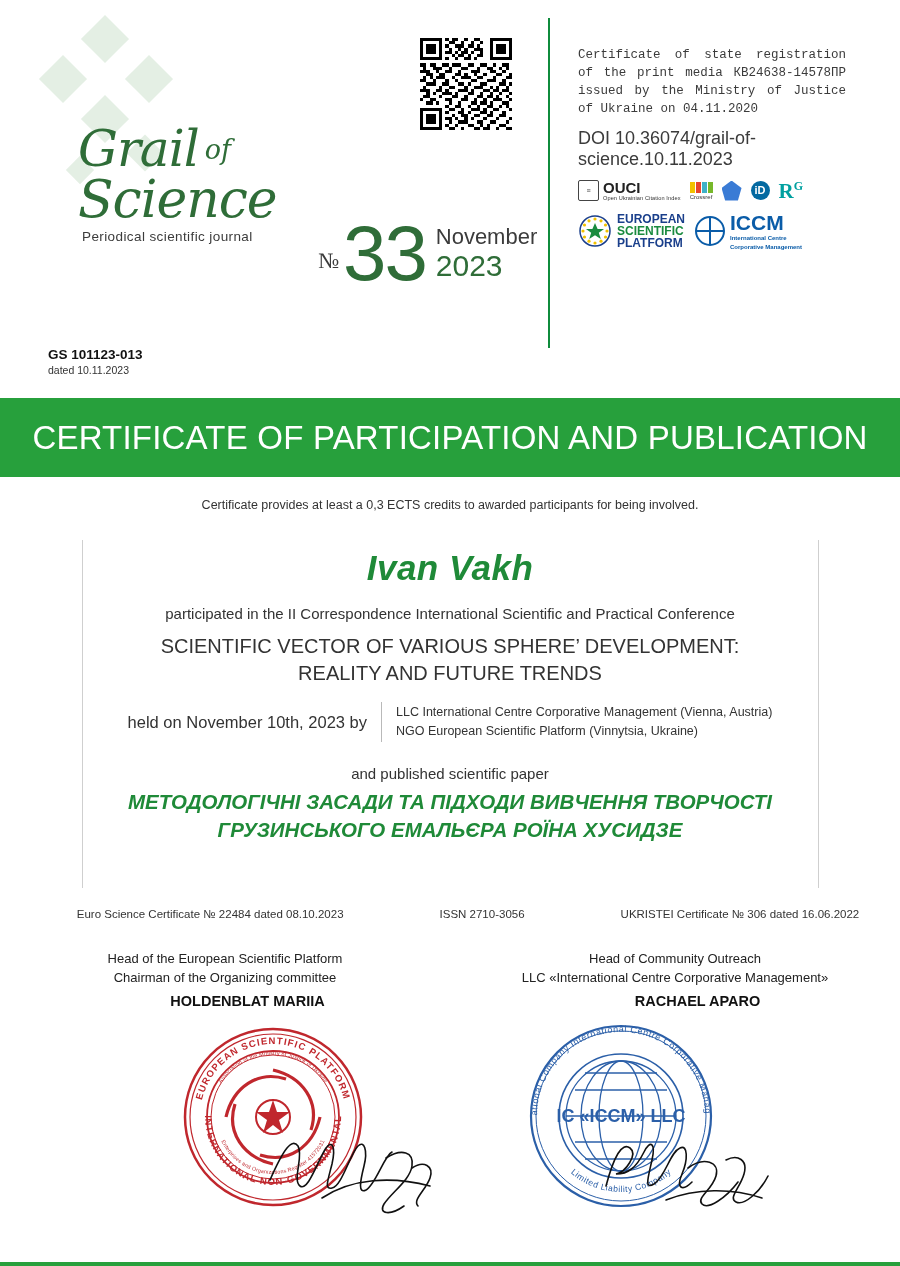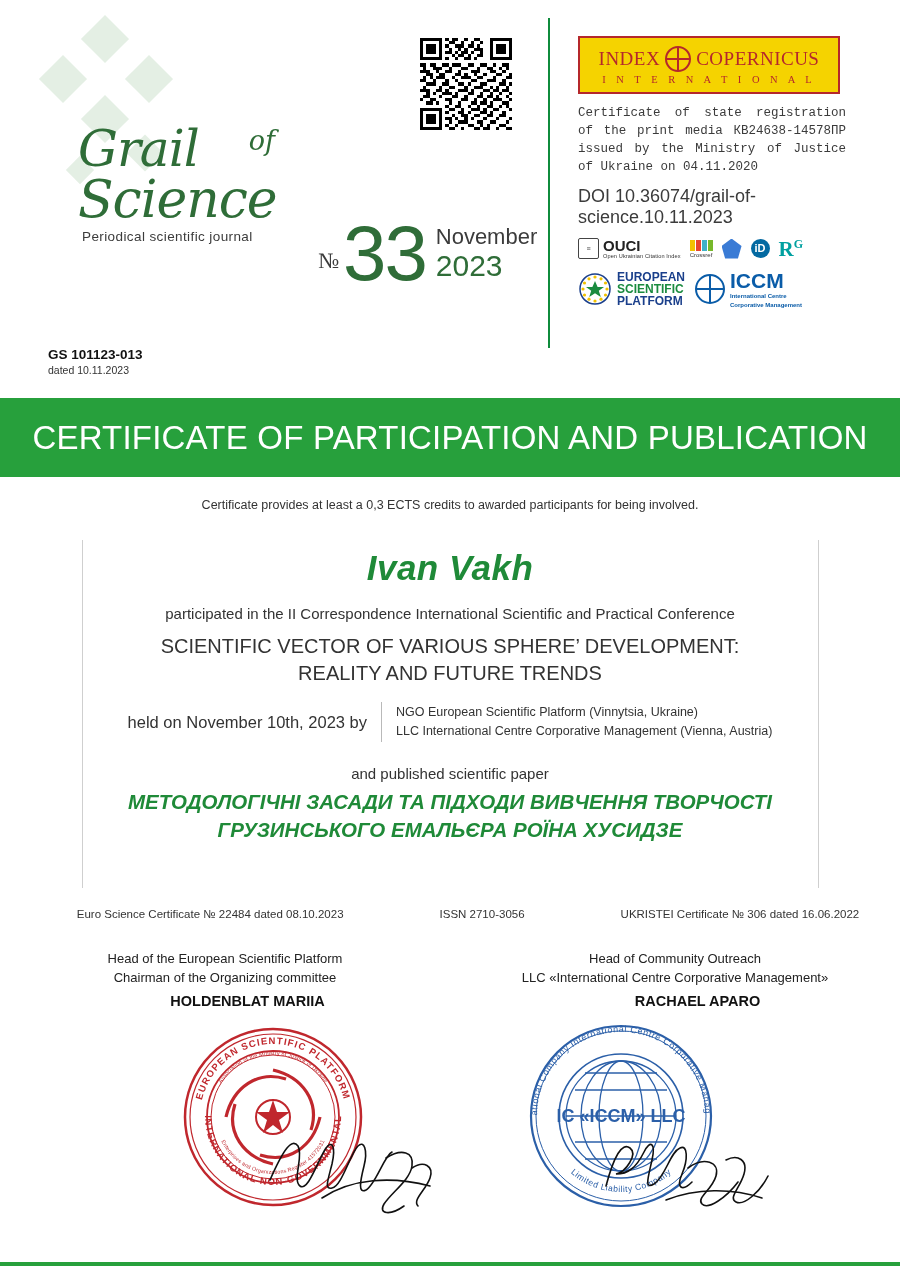--- a/index.html
+++ b/index.html
@@ -532,21 +532,21 @@
     <div class="header-left">
 
       <div class="rhombus" style="left:88px;top:22px;width:34px;height:34px;"></div>
       <div class="rhombus" style="left:132px;top:62px;width:34px;height:34px;"></div>
       <div class="rhombus" style="left:88px;top:102px;width:34px;height:34px;"></div>
       <div class="rhombus" style="left:46px;top:62px;width:34px;height:34px;"></div>
       <div class="rhombus" style="left:132px;top:140px;width:26px;height:26px;"></div>
       <div class="rhombus" style="left:70px;top:160px;width:20px;height:20px;"></div>
 
       <div class="logo-block">
-        <div style="display:flex; align-items:flex-start;gap:44px;">
+        <div style="display:flex; align-items:center;">
           <span class="logo-grail">Grail</span>
           <span class="logo-of" style="margin-left:6px;">of</span>
         </div>
         <div class="logo-science">Science</div>
         <div class="logo-sub">Periodical scientific journal</div>
       </div>
 
       <div class="issue">
         <div class="issue-no">№</div>
         <div class="issue-num">33</div>
@@ -756,28 +756,20 @@
               <rect x="27" y="28" width="2" height="1"></rect>
           </g>
         </svg>
       </div>
     </div>
 
     <div class="header-divider"></div>
 
     <div class="header-right">
 
-      <div class="ic-badge">
-        <div class="ic-main">
-          <span>INDEX</span>
-          <span class="ic-globe"></span>
-          <span>COPERNICUS</span>
-        </div>
-        <div class="ic-sub">I N T E R N A T I O N A L</div>
-      </div>
 
       <div class="reg-text">Certificate of state registration of the print media КВ24638-14578ПР issued by the Ministry of Justice of Ukraine on 04.11.2020</div>
       <div class="doi-text">DOI 10.36074/grail-of-science.10.11.2023</div>
 
       <div class="badge-row">
         <div class="ouci">
           <div class="ouci-icon">≡</div>
           <div>
             <div class="ouci-text-main">OUCI</div>
             <div class="ouci-text-sub">Open Ukrainian Citation Index</div>
@@ -857,22 +849,22 @@
   <div class="body-rule-right"></div>
 
   <div class="recipient">Ivan Vakh</div>
   <div class="participated">participated in the II Correspondence International Scientific and Practical Conference</div>
   <div class="conf-title">SCIENTIFIC VECTOR OF VARIOUS SPHERE’ DEVELOPMENT: REALITY AND FUTURE TRENDS</div>
 
   <div class="held-row">
     <div class="held-left">held on November 10th, 2023 by</div>
     <div class="held-sep"></div>
     <div class="held-right">
+      <div>LLC International Centre Corporative Management (Vienna, Austria)</div>
       <div>NGO European Scientific Platform (Vinnytsia, Ukraine)</div>
-      <div>LLC International Centre Corporative Management (Vienna, Austria)</div>
     </div>
   </div>
 
   <div class="published-label">and published scientific paper</div>
   <div class="paper-title">МЕТОДОЛОГІЧНІ ЗАСАДИ ТА ПІДХОДИ ВИВЧЕННЯ ТВОРЧОСТІ ГРУЗИНСЬКОГО ЕМАЛЬЄРА РОЇНА ХУСИДЗЕ</div>
 
   <div class="cert-row">
     <div>Euro Science Certificate № 22484 dated 08.10.2023</div>
     <div>ISSN 2710-3056</div>
     <div>UKRISTEI Certificate № 306 dated 16.06.2022</div>

